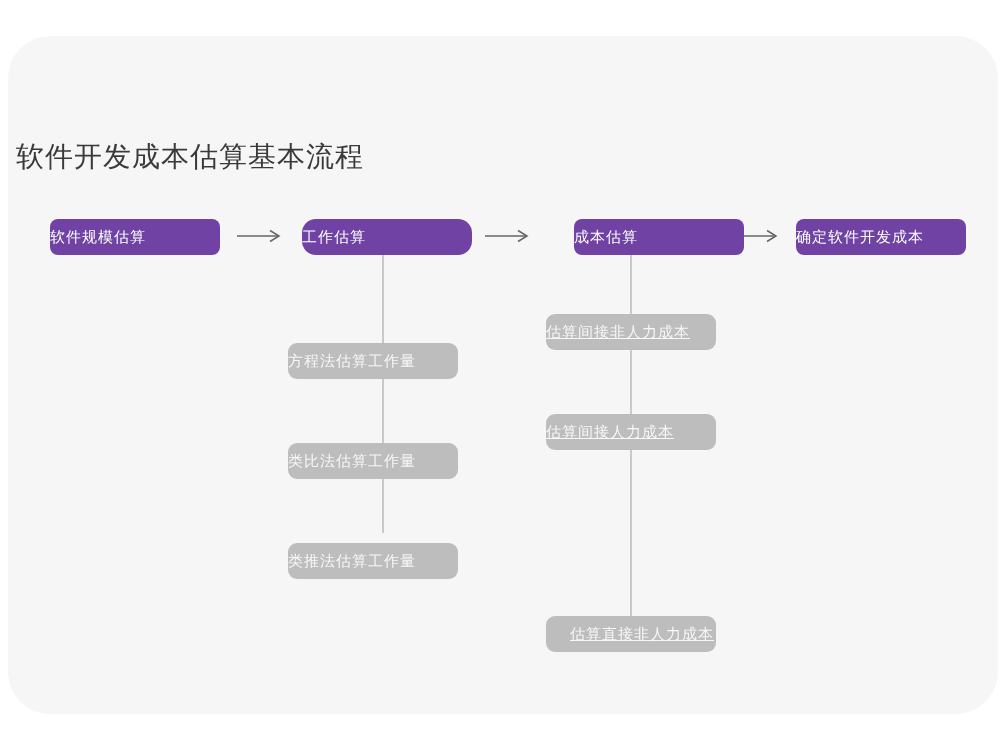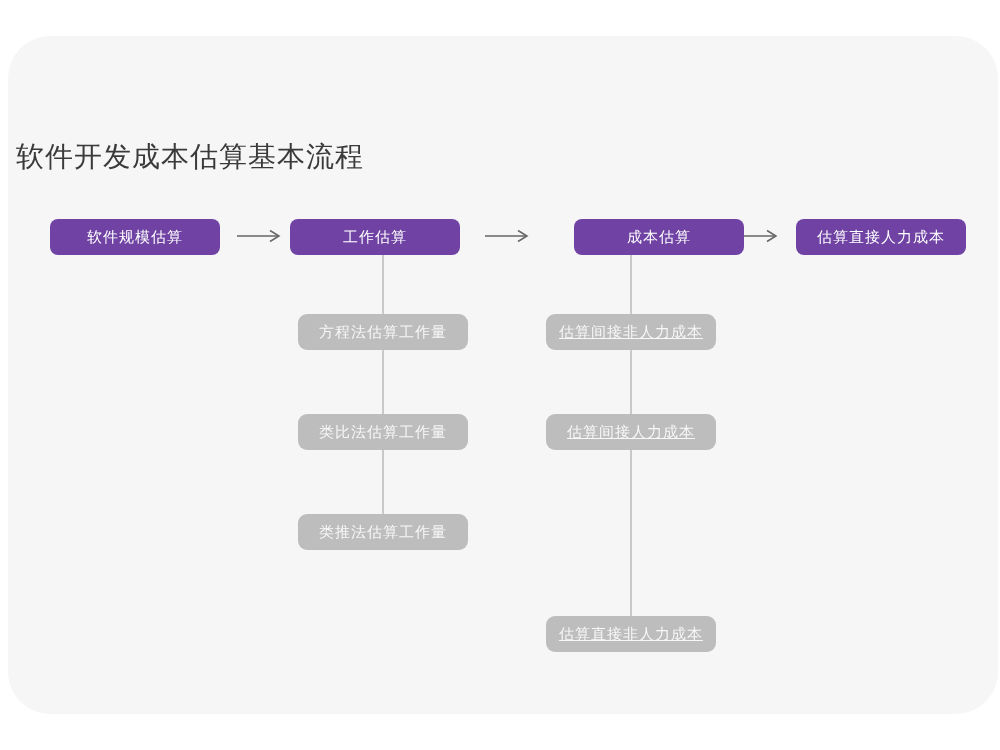--- a/index.html
+++ b/index.html
@@ -16,45 +16,45 @@
   }
   .title{
     position:absolute;left:0;top:94px;width:100%;
     margin:8px;text-align:left;
     font-size:28px;font-weight:500;color:#3a3a3a;
     letter-spacing:1px;
   }
   .node{
     position:absolute;width:170px;height:36px;
     border-radius:8px;
-    display:flex;align-items:center;justify-content:center;
+    display:flex;align-items:center;justify-content:flex-start;
     font-size:15px;letter-spacing:1px;
     z-index:2;box-sizing:border-box;
   }
   .node.main{background:#6f42a3;color:#ffffff;}
   .node.sub{background:#bdbdbd;color:#f7f7f7;border-radius:9px;}
   .main-row .n1{left:42px;top:183px;}
-  .main-row .n2{left:282px;top:183px;}
+  .main-row .n2{left:294px;top:183px;border-radius:14px;}
   .main-row .n3{left:566px;top:183px;}
   .main-row .n4{left:788px;top:183px;}
   .arrow{position:absolute;top:193px;z-index:1;}
   .arrow.a1{left:227px;}
   .arrow.a2{left:475px;}
   .arrow.a3{left:724px;}
   .vline{
     position:absolute;width:2px;background:#c9c9c9;z-index:0;
   }
   .vline.work{left:374px;top:219px;height:278px;}
   .vline.cost{left:622px;top:219px;height:380px;}
-  .colA{left:290px;}
+  .colA{left:280px;margin-top:29px;}
   .colB{left:538px;text-decoration:underline;}
   .r1{top:278px;}
   .r2{top:378px;}
   .r3{top:478px;}
-  .r4{top:580px;}
+  .r4{top:580px;padding-left:24px;}
 </style>
 </head>
 <body>
 
 <div class="canvas">
   <div class="card">
 
     <h1 class="title">软件开发成本估算基本流程</h1>
 
     <div class="vline work"></div>
@@ -82,21 +82,21 @@
       <div class="node main n3">
         <span>成本估算</span>
       </div>
 
       <svg class="arrow a3" width="48" height="14" viewBox="0 0 48 14">
         <line x1="2" y1="7" x2="44" y2="7" stroke="#666666" stroke-width="1.5"></line>
         <polyline points="35,1.5 44,7 35,12.5" fill="none" stroke="#666666" stroke-width="1.5"></polyline>
       </svg>
 
       <div class="node main n4">
-        <span>估算直接人力成本</span>
+        <span>确定软件开发成本</span>
       </div>
     </div>
 
     <div class="node sub colA r1">
       <span>方程法估算工作量</span>
     </div>
     <div class="node sub colA r2">
       <span>类比法估算工作量</span>
     </div>
     <div class="node sub colA r3">

